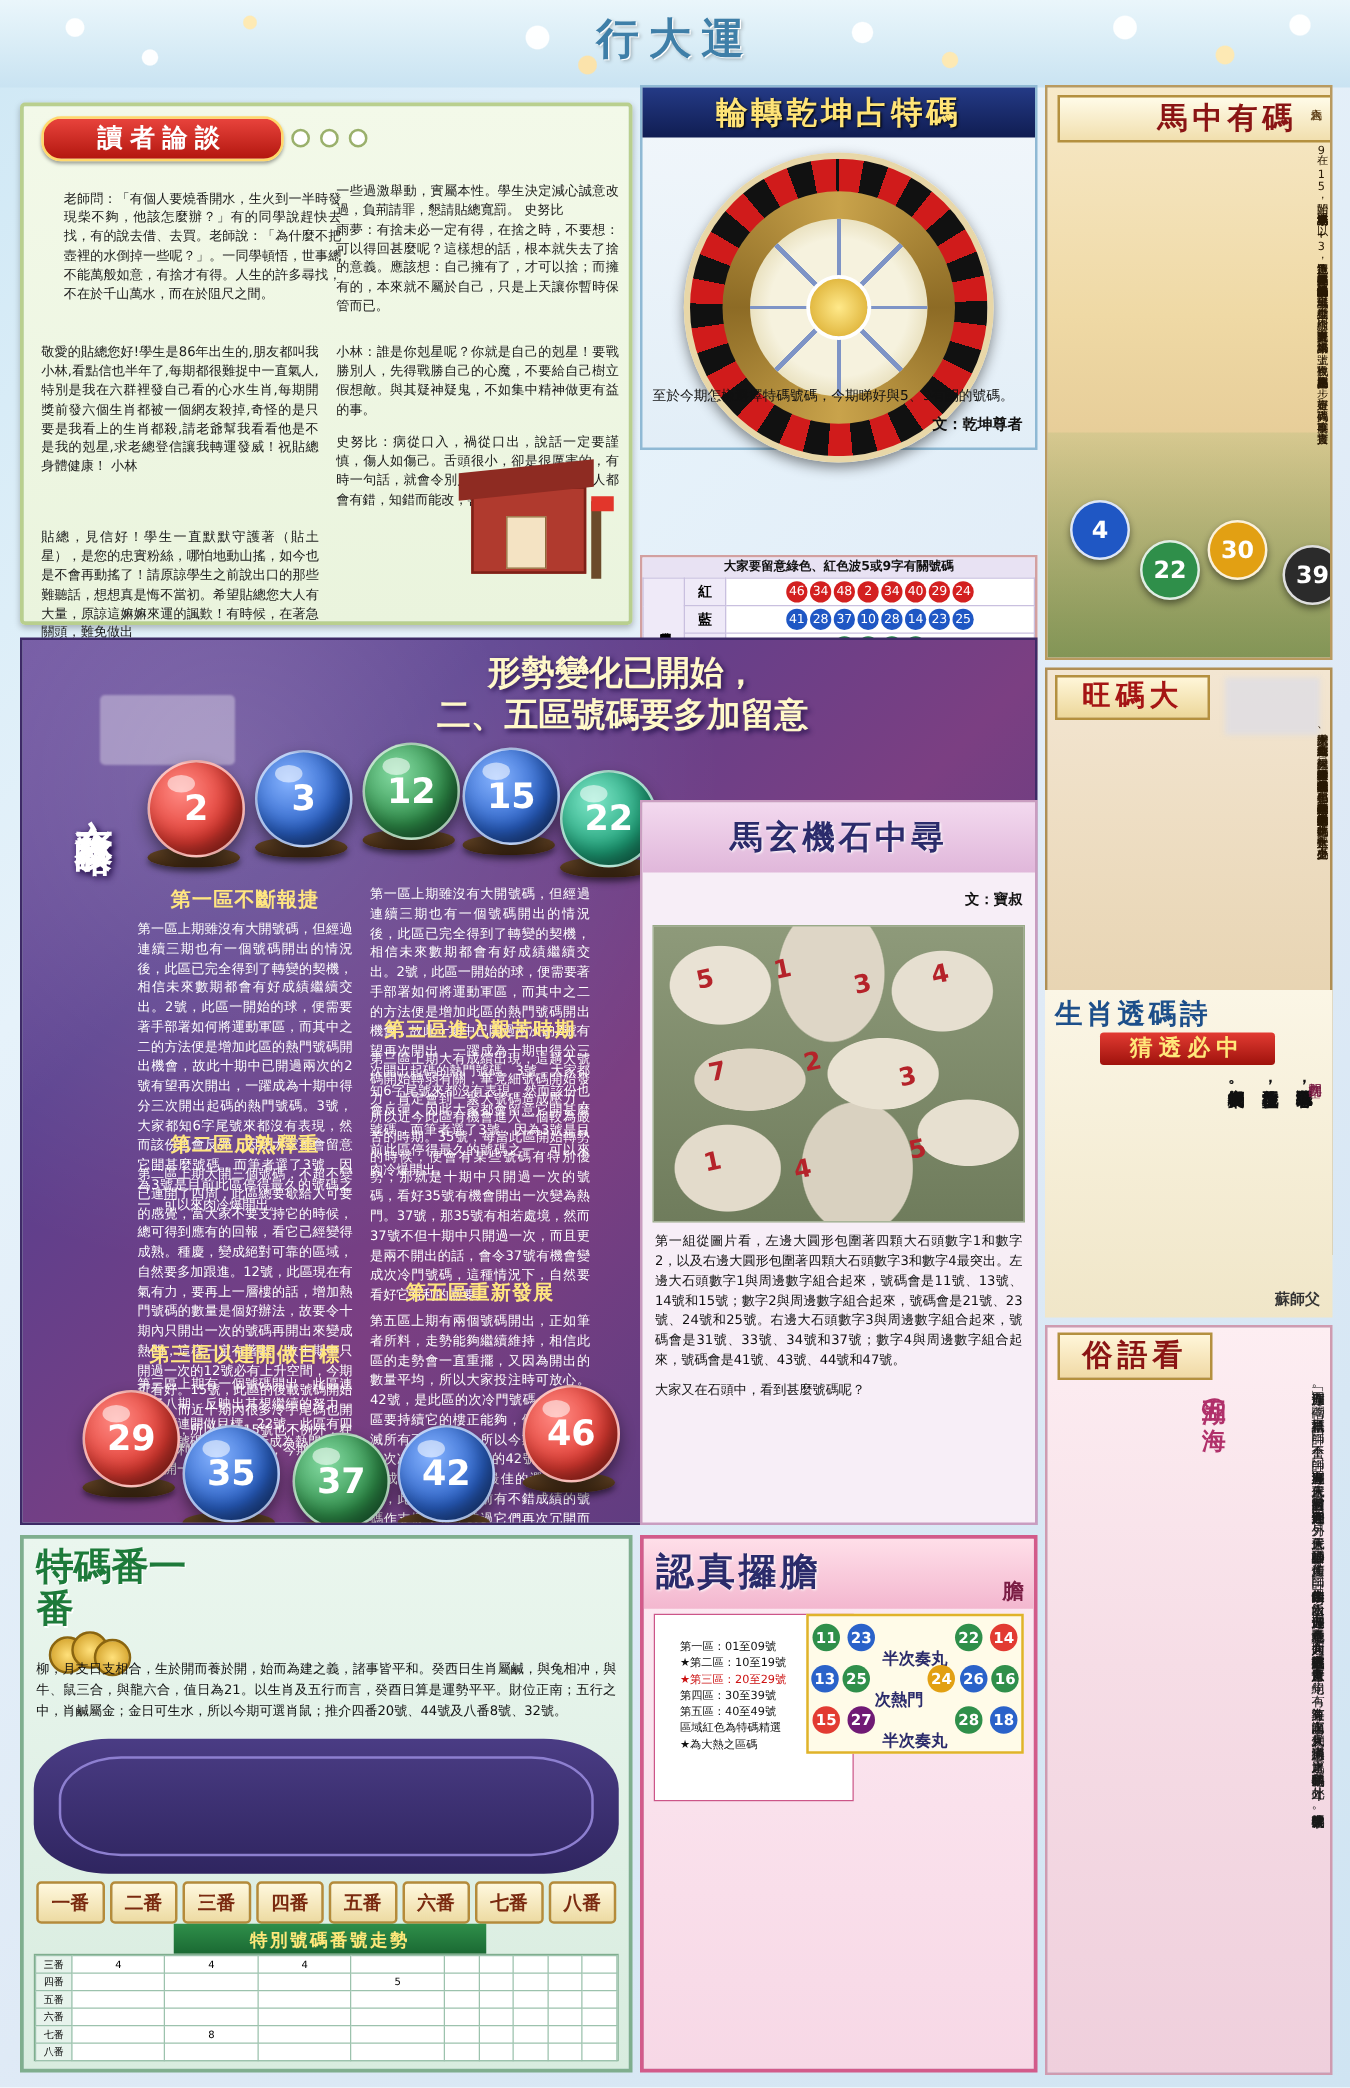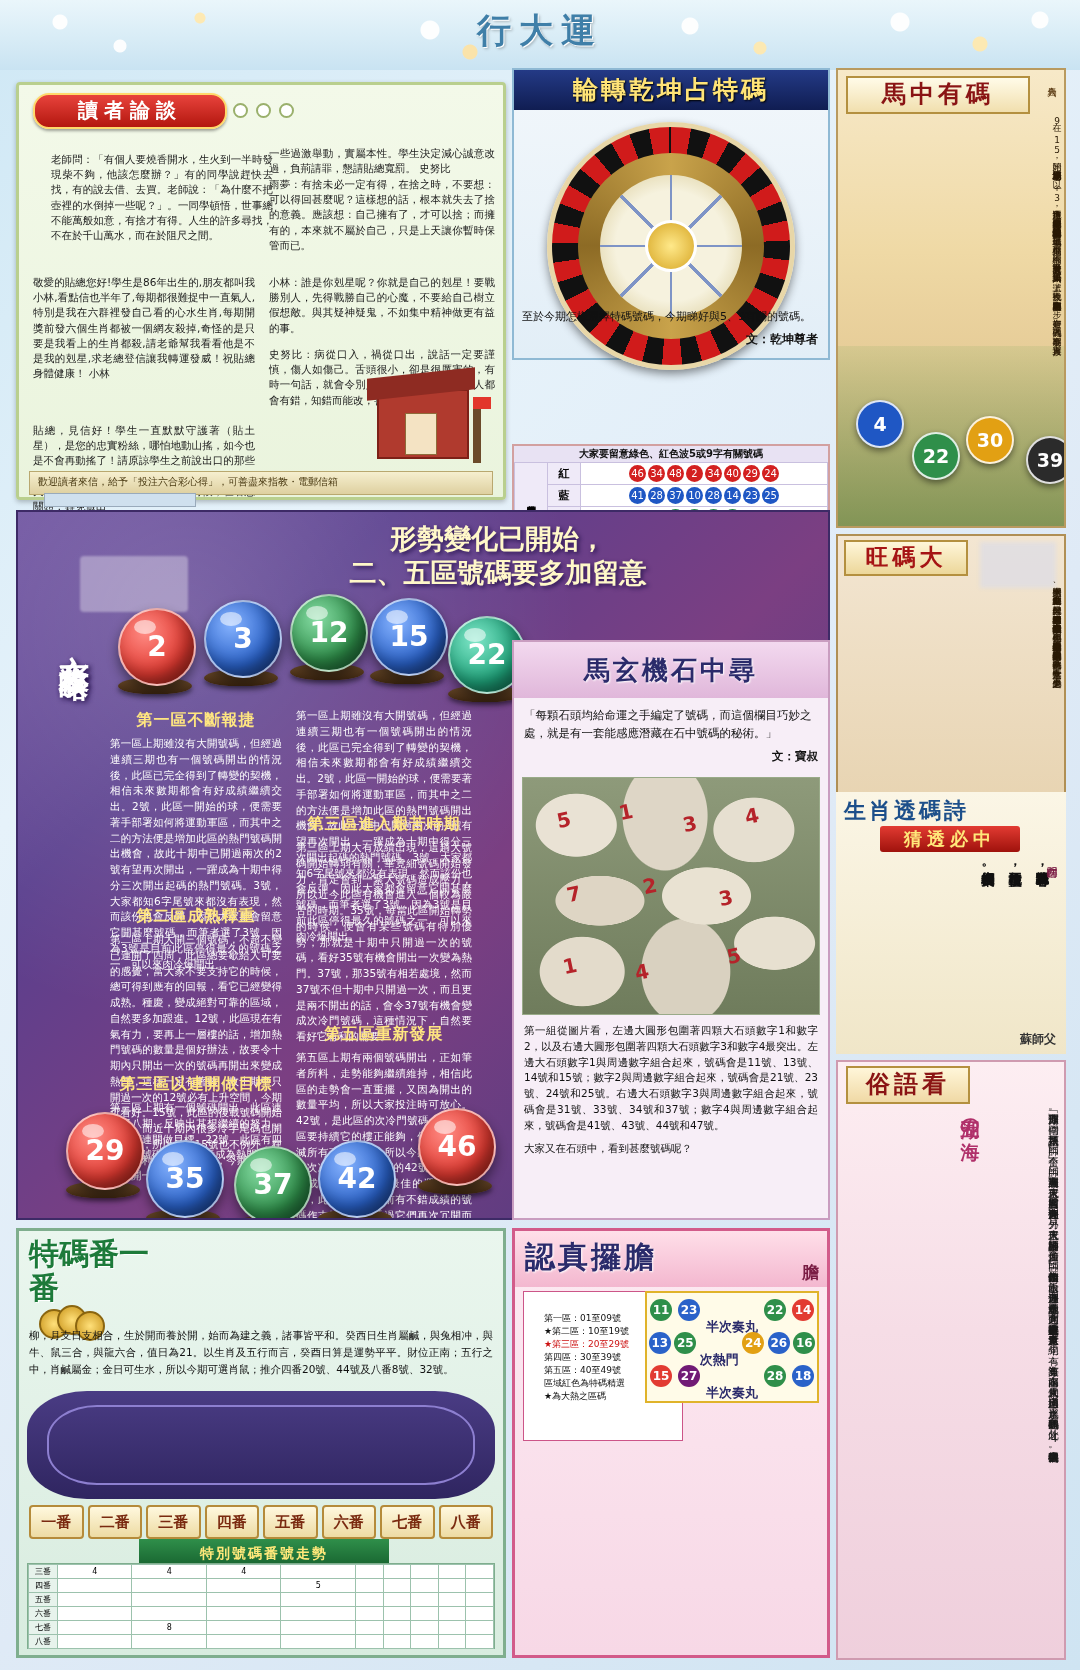--- a/index.html
+++ b/index.html
@@ -110,21 +110,21 @@
   .c-red{background:#d32020;}.c-blue{background:#1f57c4;}.c-green{background:#1e8a41;}
   #strip .side{writing-mode:vertical-rl;font-size:9px;font-weight:bold;}
   
   #horse{
     left:836px;top:68px;width:230px;height:460px;
     background:linear-gradient(180deg,#f7e9c8,#efd9a5 40%,#d8b882 100%);
     border:2px solid #b99a5f;overflow:hidden;
   }
   #horse .ttlbox{position:absolute;left:8px;top:6px;width:180px;height:34px;
     background:linear-gradient(180deg,#fffbe8,#f1dfae);border:2px solid #b4903f;
-    color:#8a1414;font-size:24px;font-weight:bold;letter-spacing:4px;text-align:center;line-height:32px;}
+    color:#8a1414;font-size:24px;font-weight:bold;letter-spacing:4px;text-align:center;line-height:32px;padding-left:44px;}
   #horse .sub{position:absolute;right:6px;top:10px;font-size:9px;color:#5a3a12;writing-mode:vertical-rl;}
   #horse .body{position:absolute;left:6px;top:46px;width:218px;height:240px;
     font-size:9px;line-height:1.3;color:#2a1a05;writing-mode:vertical-rl;text-orientation:upright;}
   #horse .turf{position:absolute;left:0;bottom:0;width:100%;height:180px;
     background:linear-gradient(180deg,rgba(120,170,90,.15),rgba(60,120,50,.55));}
   .hball{position:absolute;width:44px;height:44px;border-radius:50%;
     color:#fff;font-size:19px;font-weight:bold;text-align:center;line-height:44px;
     box-shadow:0 3px 6px rgba(0,0,0,.45);border:2px solid rgba(255,255,255,.85);}
   
   #feature{
@@ -256,23 +256,20 @@
     <div class="rd-col" style="left:250px;top:48px;width:226px;margin-top:13px;">一些過激舉動，實屬本性。學生決定減心誠意改過，負荊請罪，懇請貼總寬罰。 史努比</div>
     <div class="rd-col" style="left:250px;top:92px;width:226px;">雨夢：有捨未必一定有得，在捨之時，不要想：可以得回甚麼呢？這樣想的話，根本就失去了捨的意義。應該想：自己擁有了，才可以捨；而擁有的，本來就不屬於自己，只是上天讓你暫時保管而已。</div>
     <div class="rd-col" style="left:250px;top:190px;width:226px;">小林：誰是你剋星呢？你就是自己的剋星！要戰勝別人，先得戰勝自己的心魔，不要給自己樹立假想敵。與其疑神疑鬼，不如集中精神做更有益的事。</div>
     <div class="rd-col" style="left:250px;top:262px;width:226px;">史努比：病從口入，禍從口出，說話一定要謹慎，傷人如傷己。舌頭很小，卻是很厲害的，有時一句話，就會令別人心須受損。不過，每人都會有錯，知錯而能改，善莫大焉。</div>
     <div class="mailbox">
       <div class="mb-house"></div>
         <div class="mb-roof"></div>
         <div class="mb-door"></div>
       <div class="mb-post"></div>
         <div class="mb-flag"></div>
-    </div>
-    <div class="footbar">
-      <span>歡迎讀者來信，給予「投注六合彩心得」，可善盡來指教・電郵信箱</span><span class="blank"></span>
     </div>
   </div>
 
   <div class="abs" id="roulette">
     <div class="bar">輪轉乾坤占特碼</div>
     <div class="wheel">
       <div class="ring2"></div>
         <div class="ring3"></div>
         <div class="spokes"></div>
         <div class="hub"></div>
@@ -382,21 +379,20 @@
       <span class="b" style="background:#2f8f4a">11</span>
       <span class="b" style="background:#2a62c9">15</span>
       <span class="b" style="background:#2a62c9">31</span>
       <span class="b" style="background:#e23b32">48</span>
     </div>
   </div>
 
   <div class="abs" id="stone">
     <div class="bar">馬玄機石中尋</div>
     <div class="quote">
-      <span>「每顆石頭均給命運之手編定了號碼，而這個欄目巧妙之處，就是有一套能感應潛藏在石中號碼的秘術。」</span>
       <span class="au">文：寶叔</span>
     </div>
     <div class="photo">
       <span class="mark" style="left:34px;top:30px;">5</span>
       <span class="mark" style="left:96px;top:22px;">1</span>
       <span class="mark" style="left:160px;top:34px;">3</span>
       <span class="mark" style="left:222px;top:26px;">4</span>
       <span class="mark" style="left:44px;top:104px;">7</span>
       <span class="mark" style="left:120px;top:96px;">2</span>
       <span class="mark" style="left:196px;top:108px;">3</span>

